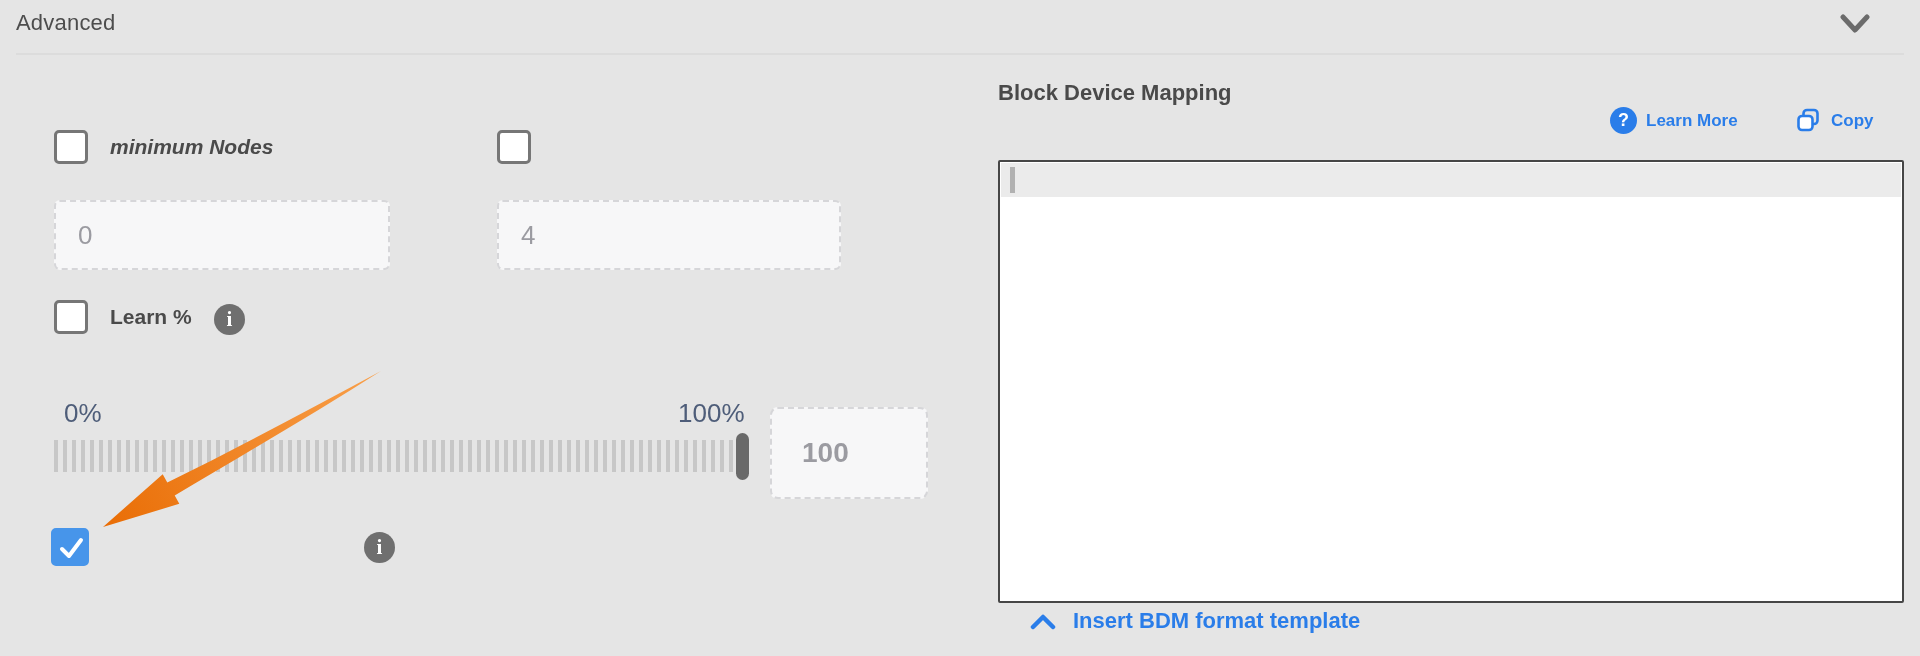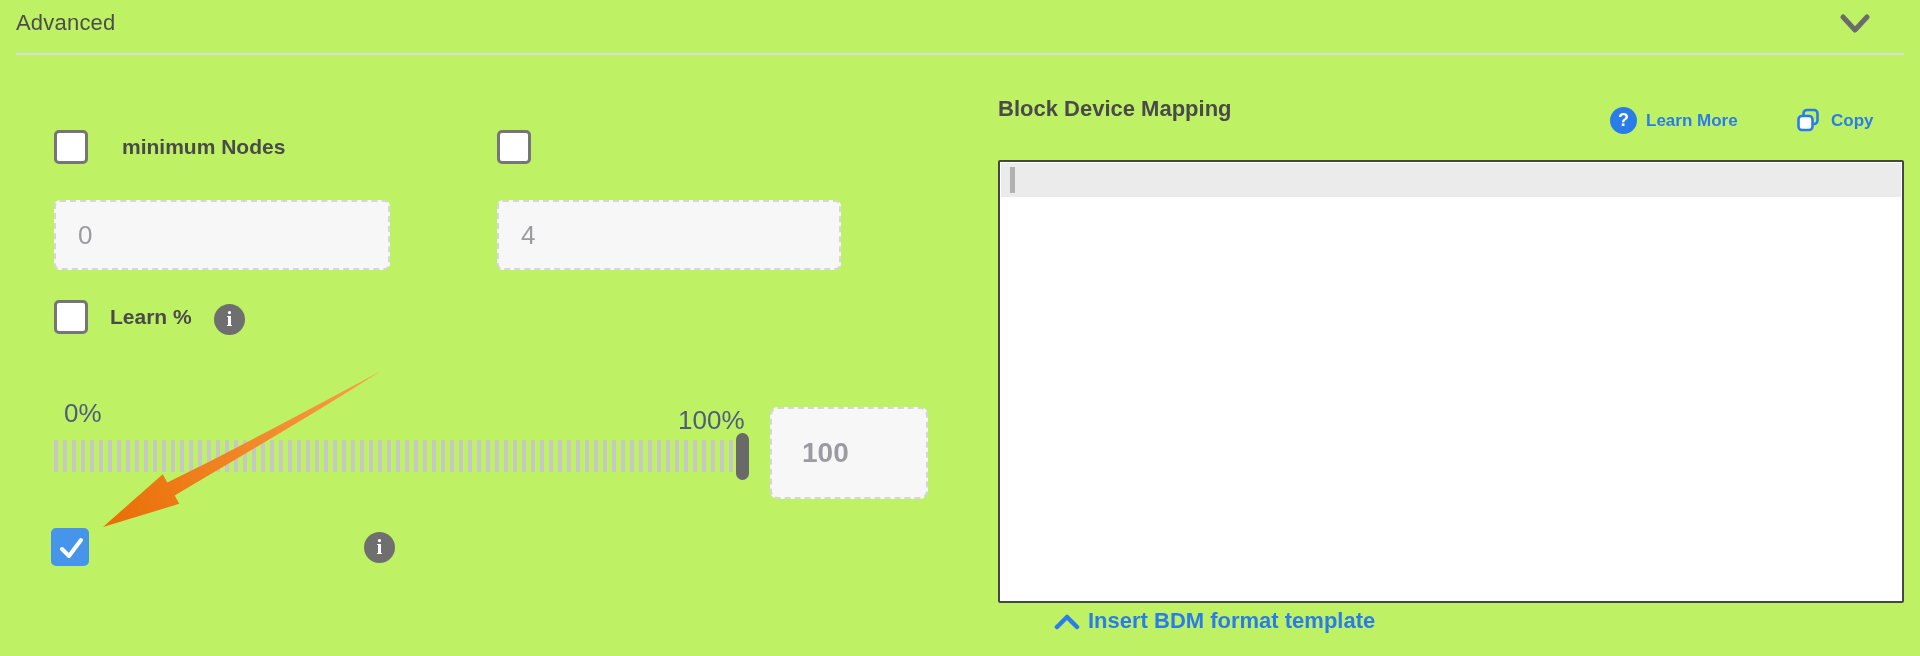--- a/index.html
+++ b/index.html
@@ -1,18 +1,18 @@
 <!DOCTYPE html>
 <html><head>
 <meta charset="utf-8">
 <style>
   * { margin:0; padding:0; box-sizing:border-box; }
   html,body { background:#ffffff; }
   body { font-family:"Liberation Sans","DejaVu Sans",sans-serif; }
-  .page { position:relative; width:1920px; height:656px; background:#bef264; overflow:hidden; }
+  .page { position:relative; width:1920px; height:656px; background:#e5e5e5; overflow:hidden; }
 
   
   .adv-title { position:absolute; left:16px; top:10px; font-size:22px; color:#4d4d4d; font-weight:500; letter-spacing:.2px; }
   .header-chevron { position:absolute; left:1840px; top:13px; width:30px; height:22px; cursor:pointer; }
   .divider { position:absolute; left:16px; top:53px; width:1888px; height:0; border-top:2px solid #dcdcdc; }
 
   
   .cb { position:absolute; width:34px; height:34px; border:3px solid #767676; border-radius:5px; background:#fff; cursor:pointer; }
   .cb.checked { background:#4795ea; border-color:#4795ea; }
   .cb svg { position:absolute; left:2px; top:2px; }
@@ -32,56 +32,56 @@
   .slider-label { position:absolute; font-size:26px; color:#4e5d79; }
   .slider-track { position:absolute; left:54px; top:440px; width:694px; height:32px; cursor:pointer;
                   background:repeating-linear-gradient(90deg,#c7c7c7 0 4px,transparent 4px 9px); }
   .slider-handle { position:absolute; left:736px; top:433px; width:13px; height:47px; border-radius:7px;
                    background:#696969; cursor:grab; }
 
   
   .arrow-overlay { position:absolute; left:0; top:0; width:1920px; height:656px; pointer-events:none; }
 
   
-  .bdm-title { position:absolute; left:998px; top:96px; font-size:22px; font-weight:600; color:#4a4a4a; }
+  .bdm-title { position:absolute; left:998px; top:80px; font-size:22px; font-weight:600; color:#4a4a4a; }
   .link-row-item { position:absolute; display:flex; align-items:center; gap:9px; cursor:pointer; }
   .link-text { font-size:17px; font-weight:600; color:#2a7de9; }
   .q-icon { width:27px; height:27px; border-radius:50%; background:#2a7de9; color:#fff; font-size:18px;
             font-weight:700; text-align:center; line-height:27px; }
   .bdm-editor { position:absolute; left:998px; top:160px; width:906px; height:443px; background:#fff;
                 border:2px solid #464646; border-radius:2px; cursor:text; }
   .editor-line-active { position:absolute; left:1px; top:1px; width:900px; height:34px; background:#ebebeb; }
   .editor-caret { position:absolute; left:9px; top:4px; width:5px; height:26px; background:#b1b1b1; }
-  .insert-link { position:absolute; left:1054px; top:608px; display:flex; align-items:center; gap:8px; cursor:pointer; }
+  .insert-link { position:absolute; left:1030px; top:608px; display:flex; align-items:center; gap:17px; cursor:pointer; }
   .insert-link .link-text { font-size:22px; }
 </style>
 </head>
 <body>
 
 <div class="page">
 
   <div class="adv-title">Advanced</div>
   <svg class="header-chevron" viewBox="0 0 30 22">
     <polyline points="3,4 15,17 27,4" fill="none" stroke="#6b6b6b" stroke-width="5" stroke-linecap="round" stroke-linejoin="round"></polyline>
   </svg>
   <div class="divider"></div>
 
   <div class="cb" style="left:54px; top:130px;" role="checkbox" aria-checked="false"></div>
-  <div class="cb-label" style="left:122px; top:130px;">minimum Nodes</div>
+  <div class="cb-label" style="left:110px; top:130px;font-style:italic;">minimum Nodes</div>
   <input class="dashed-input" style="left: 54px; top: 200px; width: 336px; height: 70px;" placeholder="0">
 
   <div class="cb" style="left:497px; top:130px;" role="checkbox" aria-checked="false"></div>
   <input class="dashed-input" style="left: 497px; top: 200px; width: 344px; height: 70px;" placeholder="4">
 
   <div class="cb" style="left:54px; top:300px;" role="checkbox" aria-checked="false"></div>
   <div class="cb-label" style="left:110px; top:300px;">Learn %</div>
   <div class="info-icon" style="left:214px; top:304px;">i</div>
 
   <div class="slider-label" style="left:64px; top:398px;">0%</div>
-  <div class="slider-label" style="left:678px; top:398px;margin-top:7px;">100%</div>
+  <div class="slider-label" style="left:678px; top:398px;">100%</div>
   <div class="slider-track"></div>
   <div class="slider-handle"></div>
   <input class="dashed-input" style="left: 770px; top: 407px; width: 158px; height: 92px; padding-left: 30px; font-size: 28px; border-radius: 8px; font-weight: bold;" placeholder="100">
 
   <div class="cb checked" style="left:51px; top:528px; width:38px; height:38px;" role="checkbox" aria-checked="true">
     <svg width="30" height="30" viewBox="0 0 30 30">
       <polyline points="6,16 13,23 25,7" fill="none" stroke="#ffffff" stroke-width="4" stroke-linecap="round" stroke-linejoin="round"></polyline>
     </svg>
   </div>
   <div class="info-icon" style="left:364px; top:532px;">i</div>

